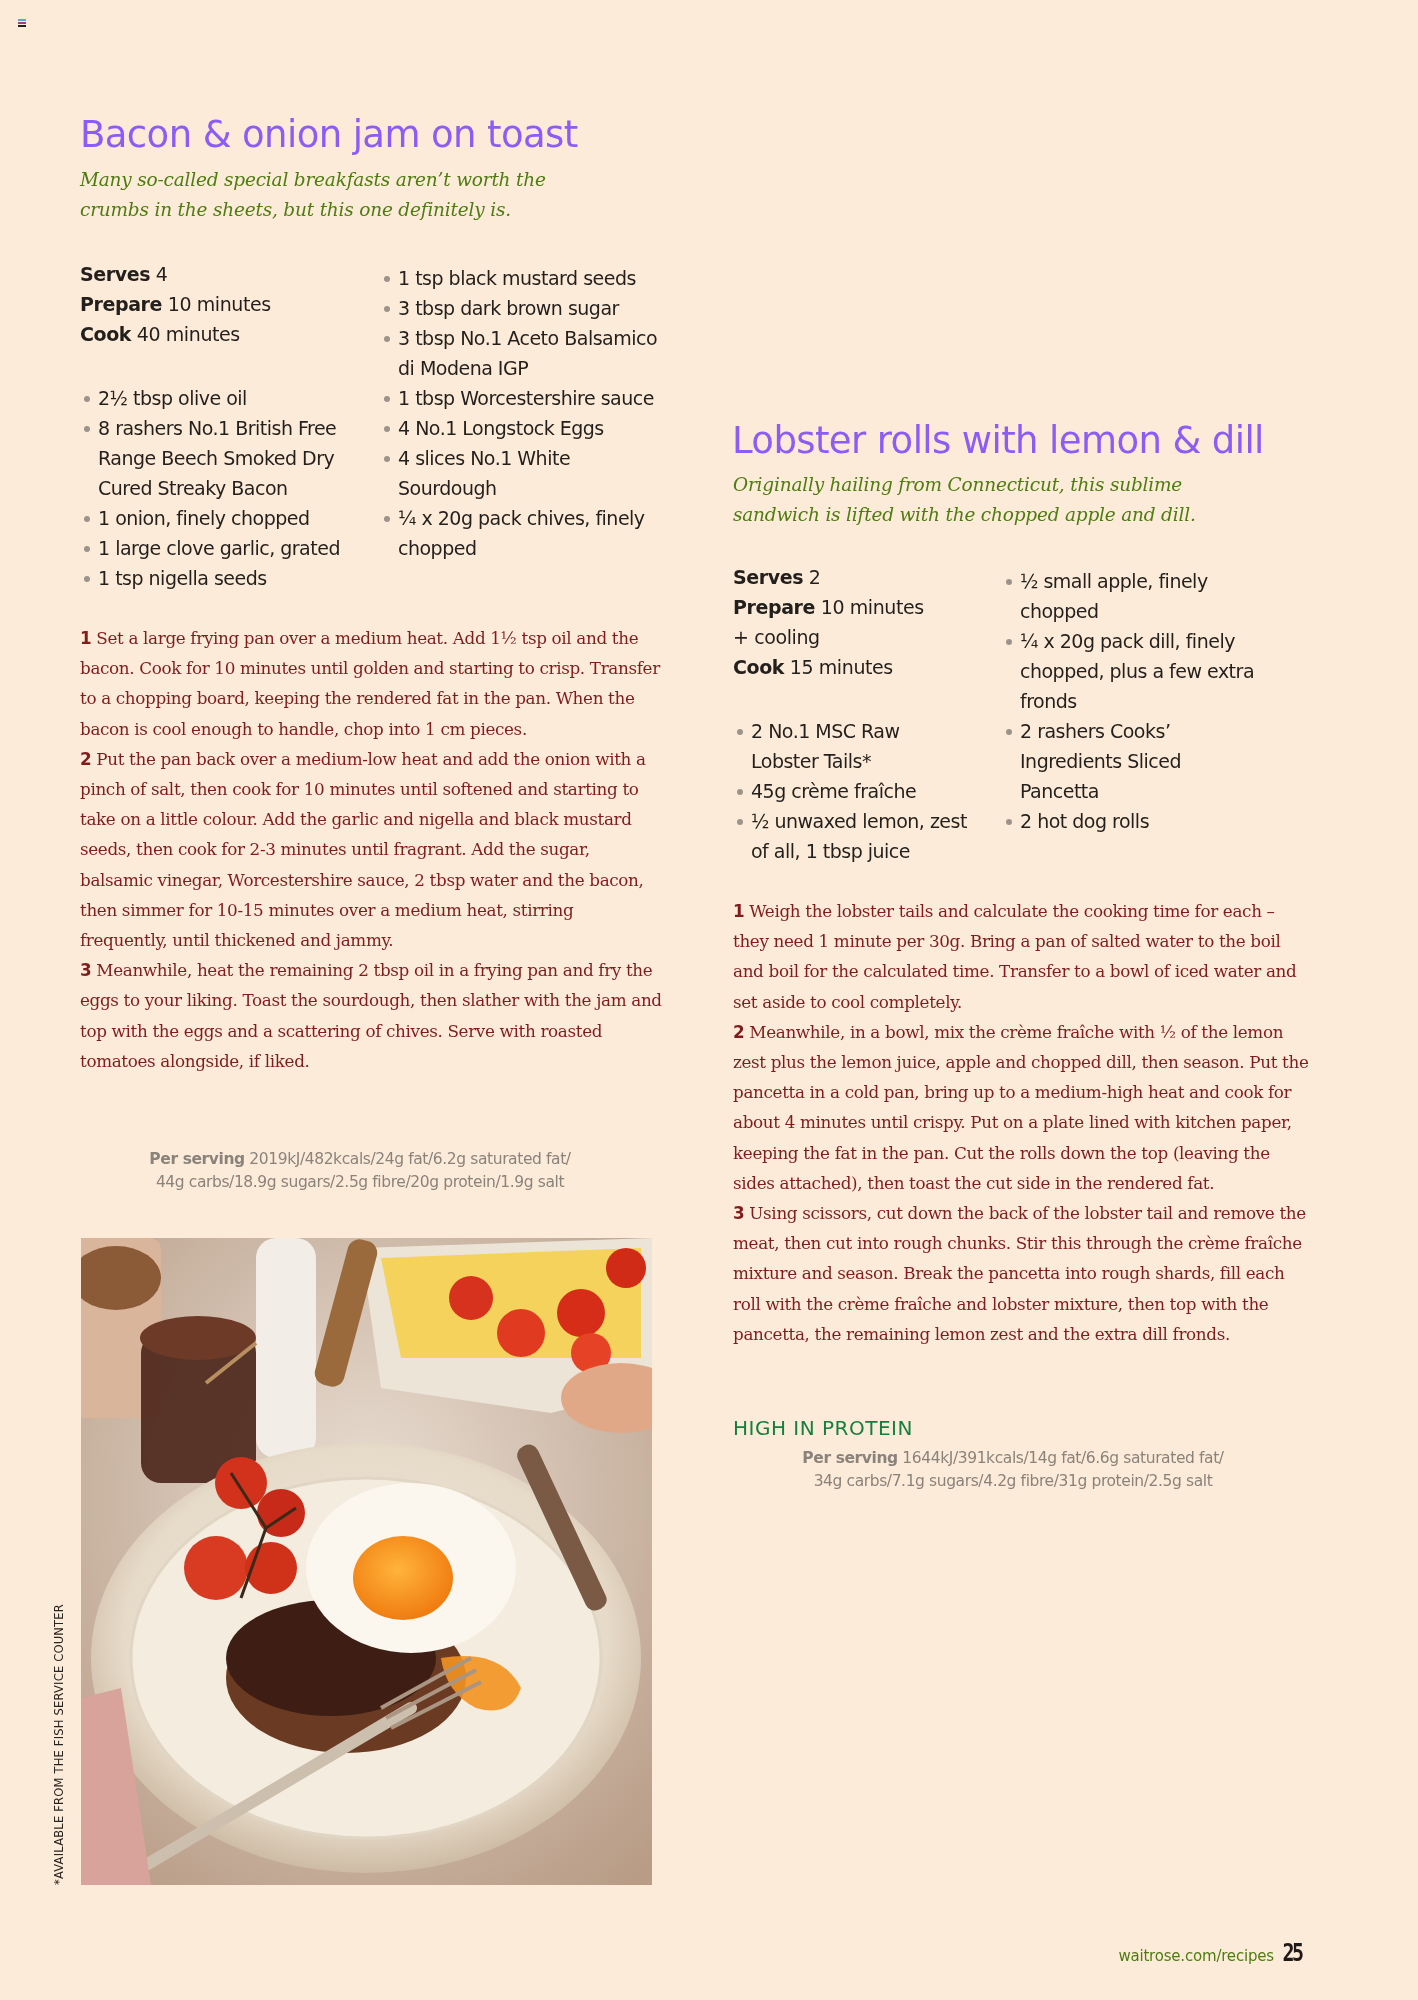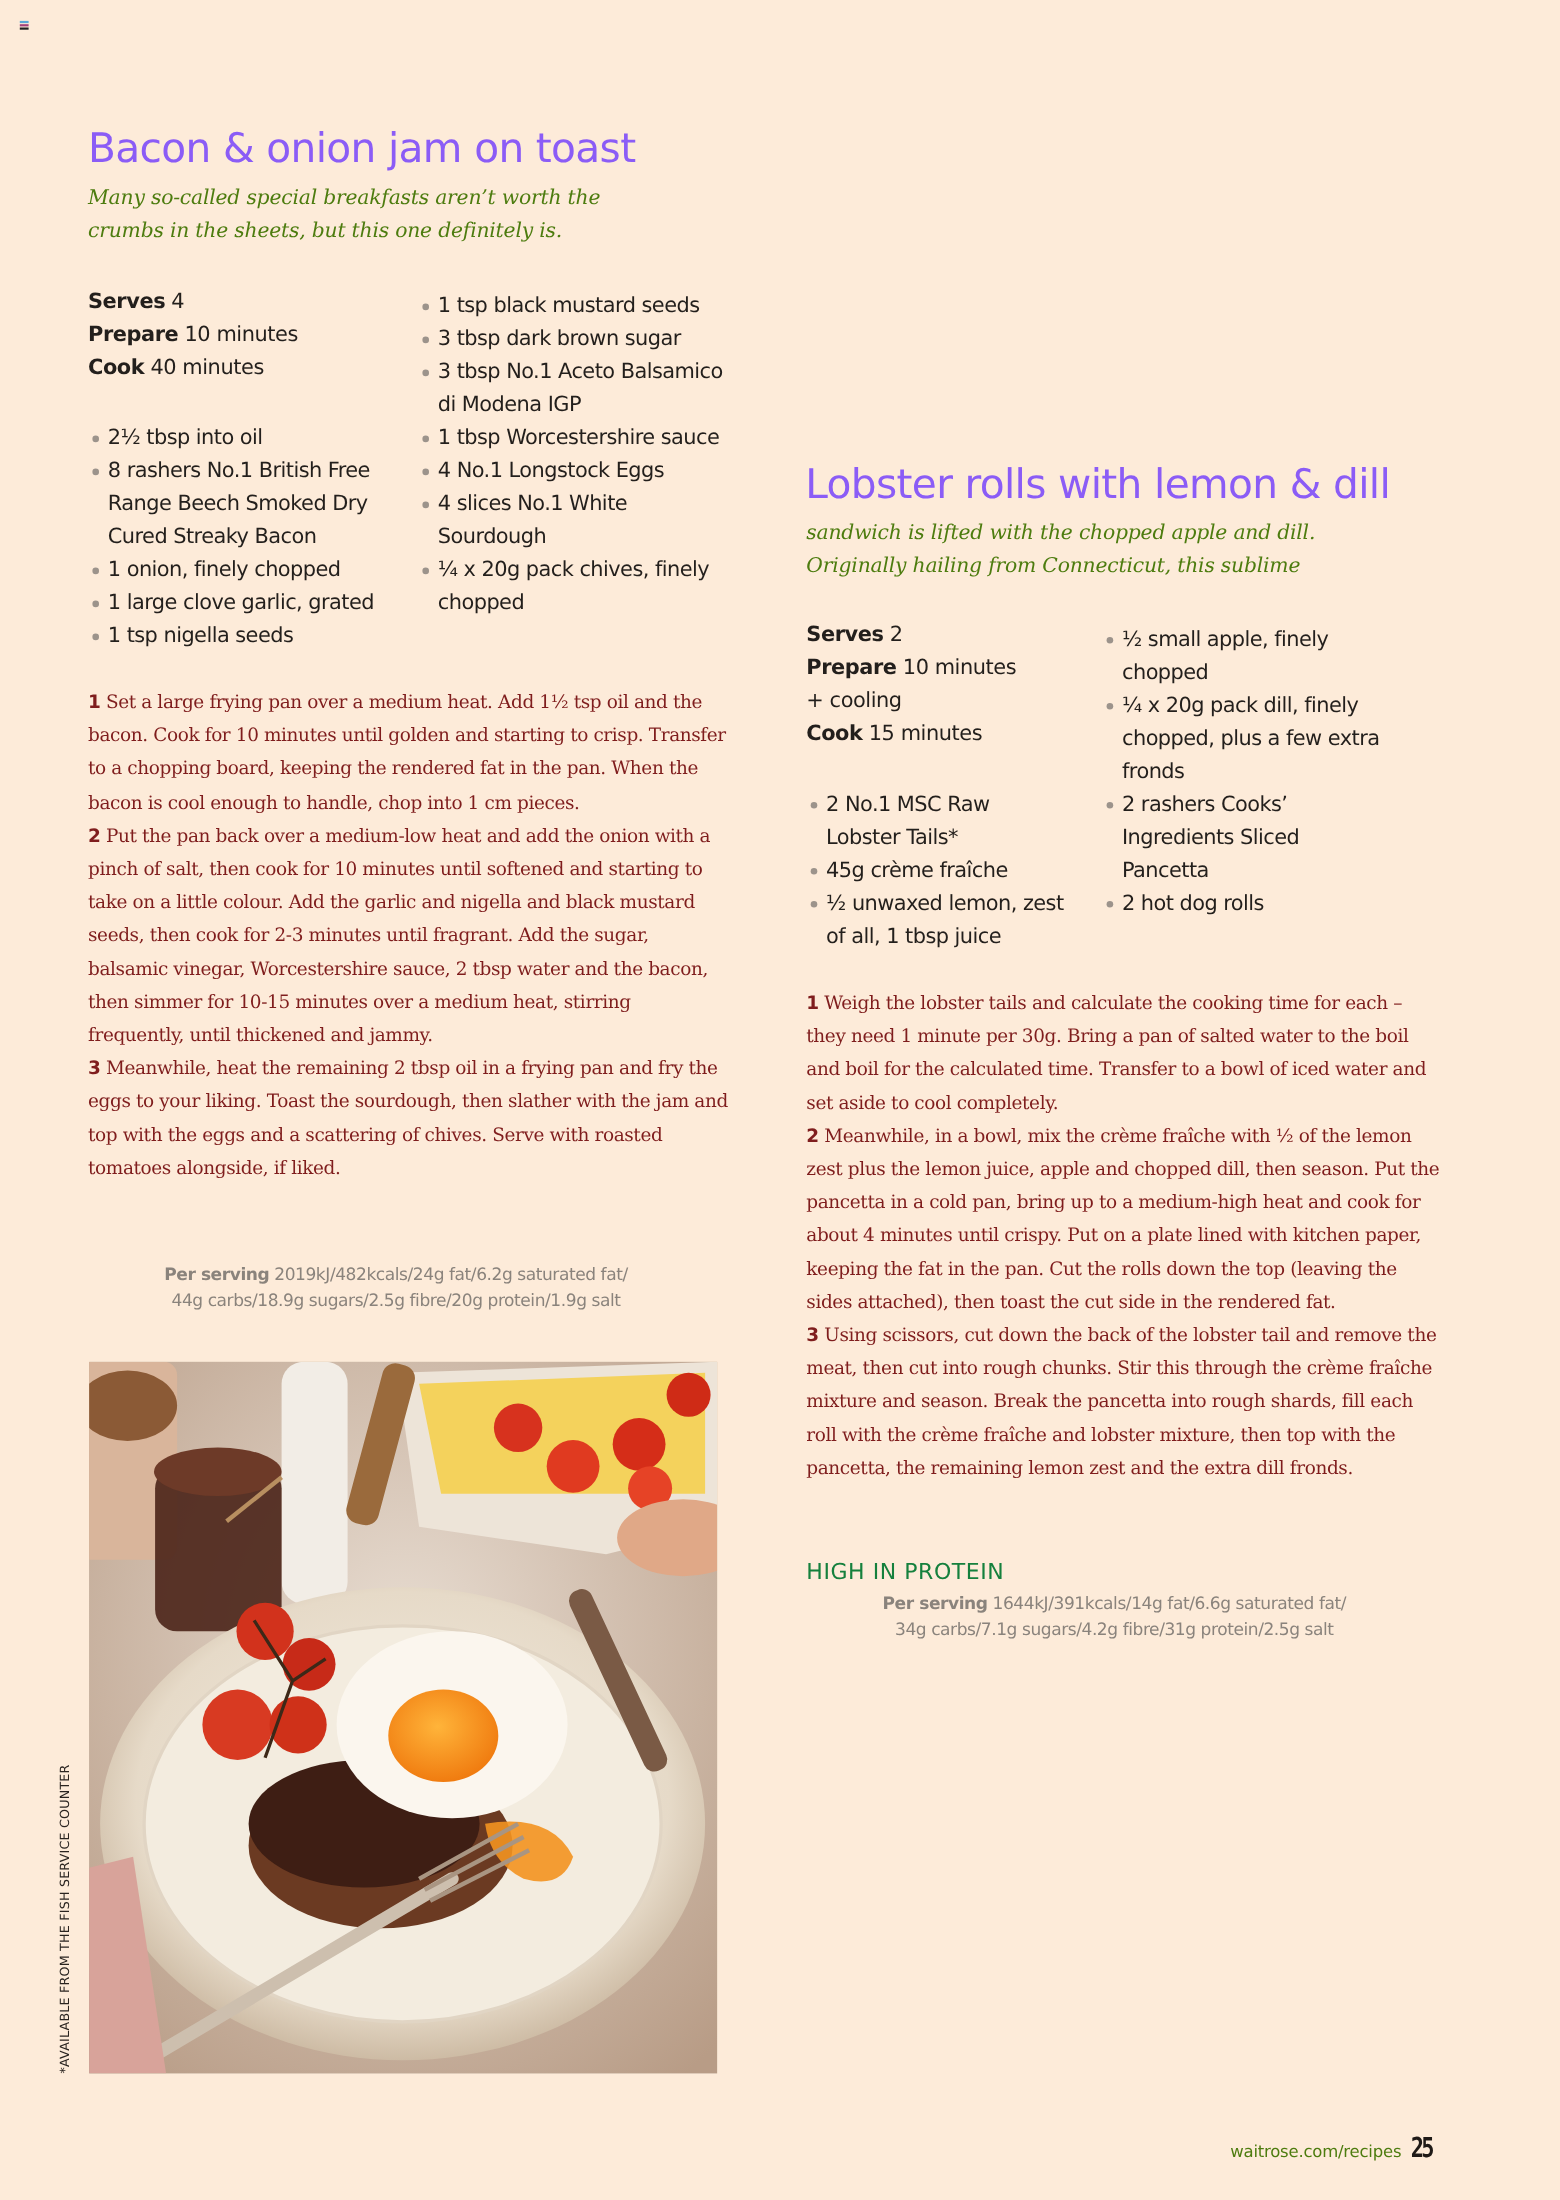--- a/index.html
+++ b/index.html
@@ -41,21 +41,21 @@
   <div>crumbs in the sheets, but this one definitely is.</div>
 </div>
 
 <div class="abs meta" style="left:80px; top:259px; width:280px;">
   <div><b>Serves</b> <span>4</span></div>
   <div><b>Prepare</b> <span>10 minutes</span></div>
   <div><b>Cook</b> <span>40 minutes</span></div>
 </div>
 
 <ul class="abs ing" style="left:80px; top:379px; width:280px;">
-  <li>2½ tbsp into oil</li>
+  <li>2½ tbsp olive oil</li>
   <li>8 rashers No.1 British Free Range Beech Smoked Dry Cured Streaky Bacon</li>
   <li>1 onion, finely chopped</li>
   <li>1 large clove garlic, grated</li>
   <li>1 tsp nigella seeds</li>
 </ul>
 
 <ul class="abs ing" style="left:380px; top:259px; width:280px;">
   <li>1 tsp black mustard seeds</li>
   <li>3 tbsp dark brown sugar</li>
   <li>3 tbsp No.1 Aceto Balsamico di Modena IGP</li>
@@ -135,22 +135,22 @@
 
     <path d="M60 630 L330 470" stroke="#cdbfae" stroke-width="12" stroke-linecap="round"></path>
     <path d="M300 470 L390 420 M305 480 L395 432 M310 490 L400 444" stroke="#a99582" stroke-width="4"></path>
 
     <path d="M0 460 L40 450 L70 647 L0 647 Z" fill="#d8a39a"></path>
   </svg>
 </div>
 
 <h1 class="abs title" style="left:732px; top:419px; margin:0;">Lobster rolls with lemon &amp; dill</h1>
 <div class="abs intro" style="left:733px; top:470px; width:580px;">
+  <div>Originally hailing from Connecticut, this sublime</div>
   <div>sandwich is lifted with the chopped apple and dill.</div>
-  <div>Originally hailing from Connecticut, this sublime</div>
 </div>
 
 <div class="abs meta" style="left:733px; top:562px; width:260px;">
   <div><b>Serves</b> <span>2</span></div>
   <div><b>Prepare</b> <span>10 minutes</span></div>
   <div>+ cooling</div>
   <div><b>Cook</b> <span>15 minutes</span></div>
 </div>
 
 <ul class="abs ing" style="left:733px; top:712px; width:230px;">

